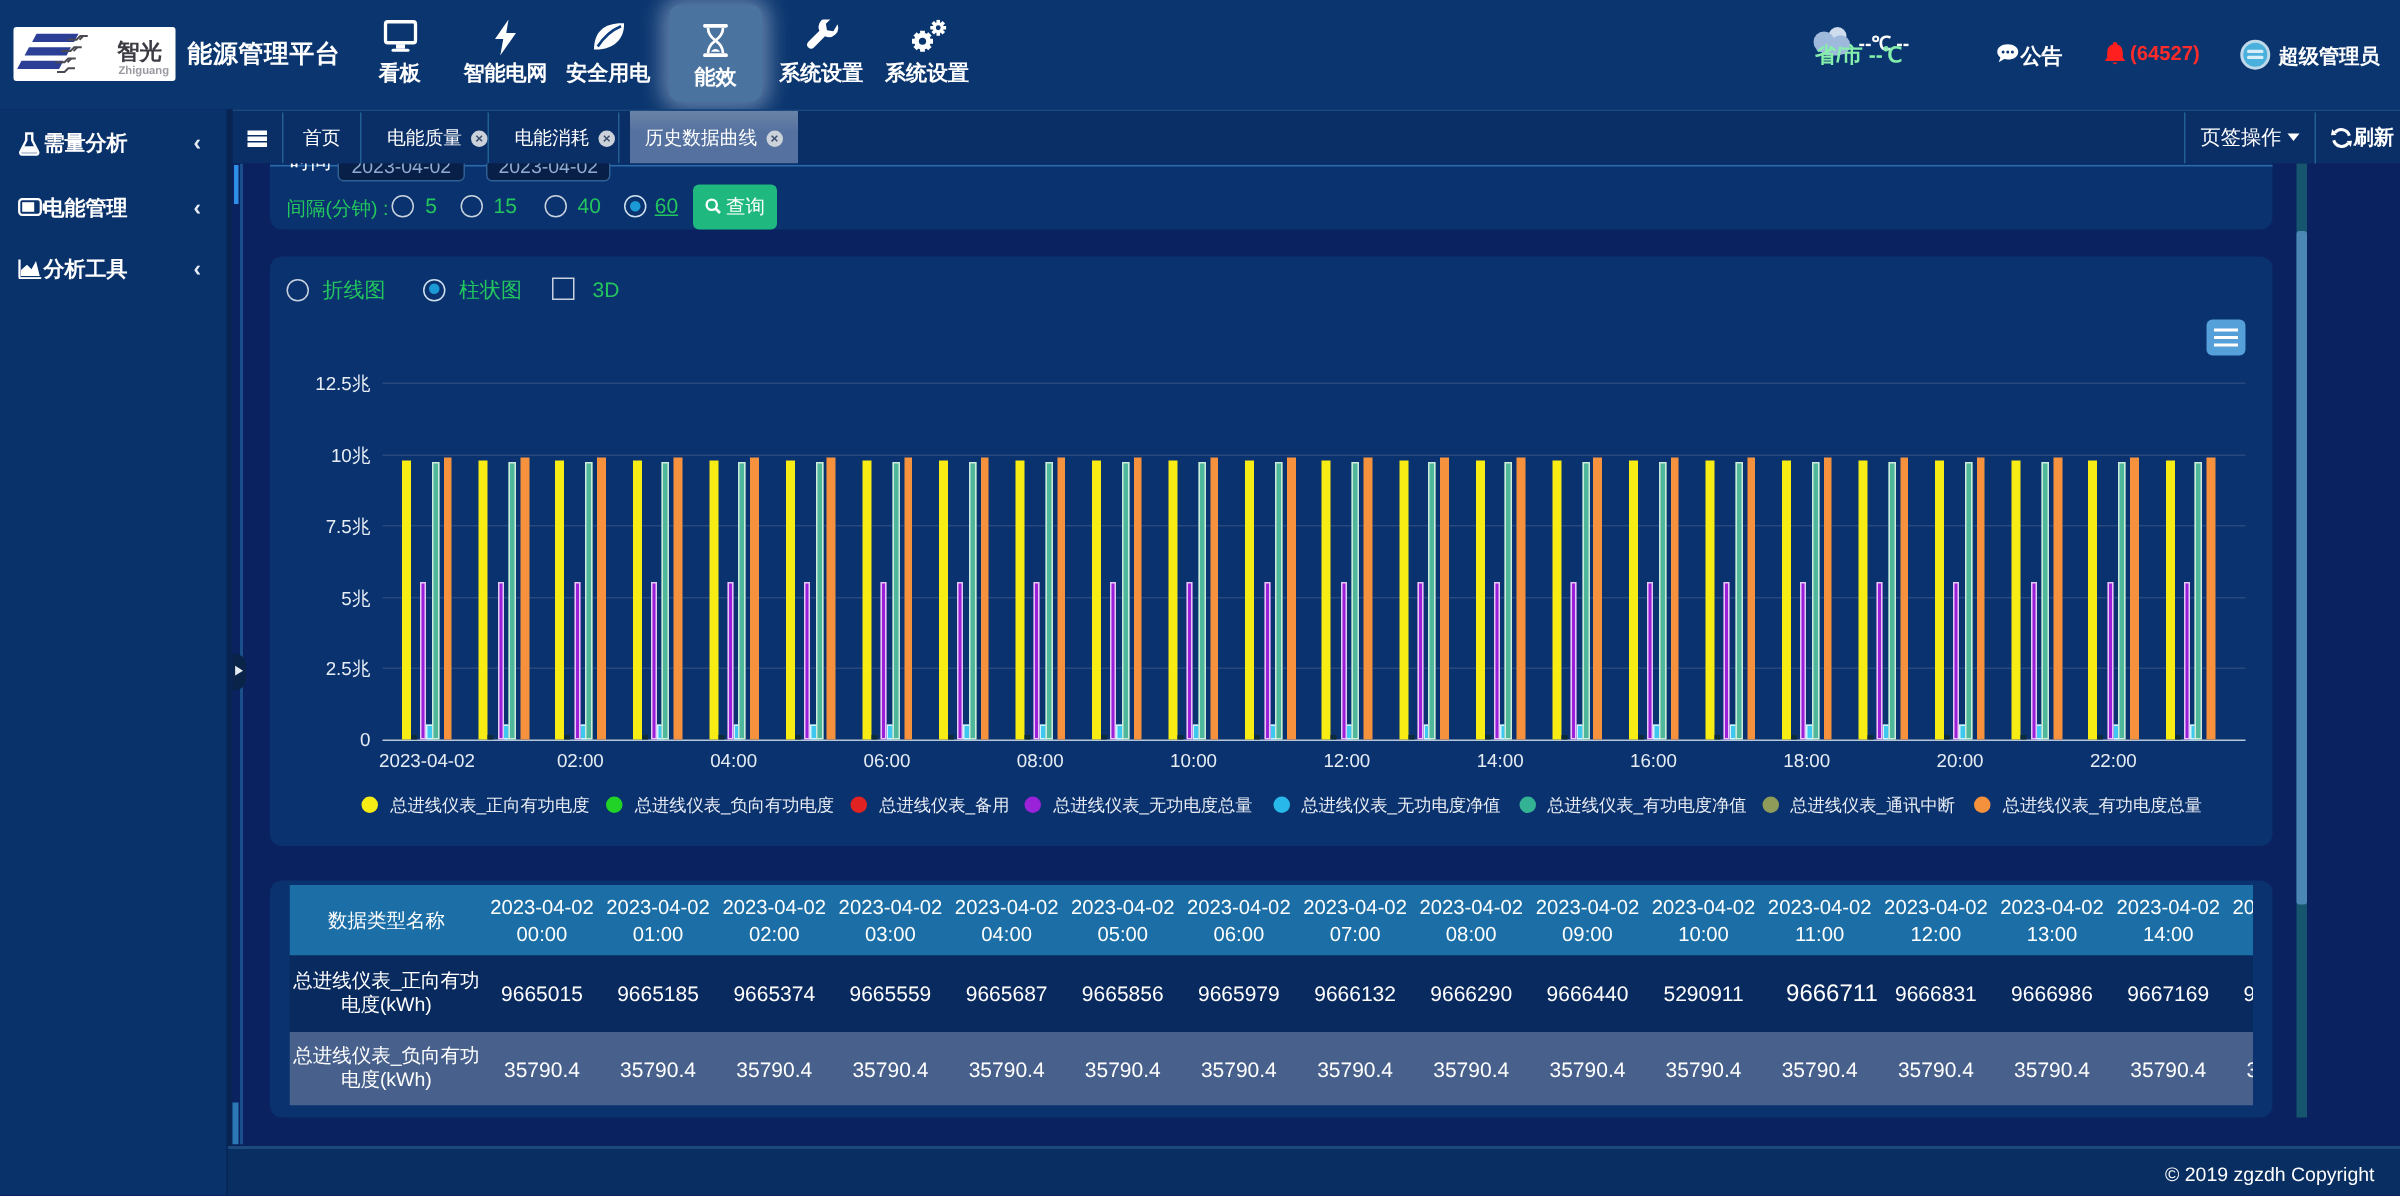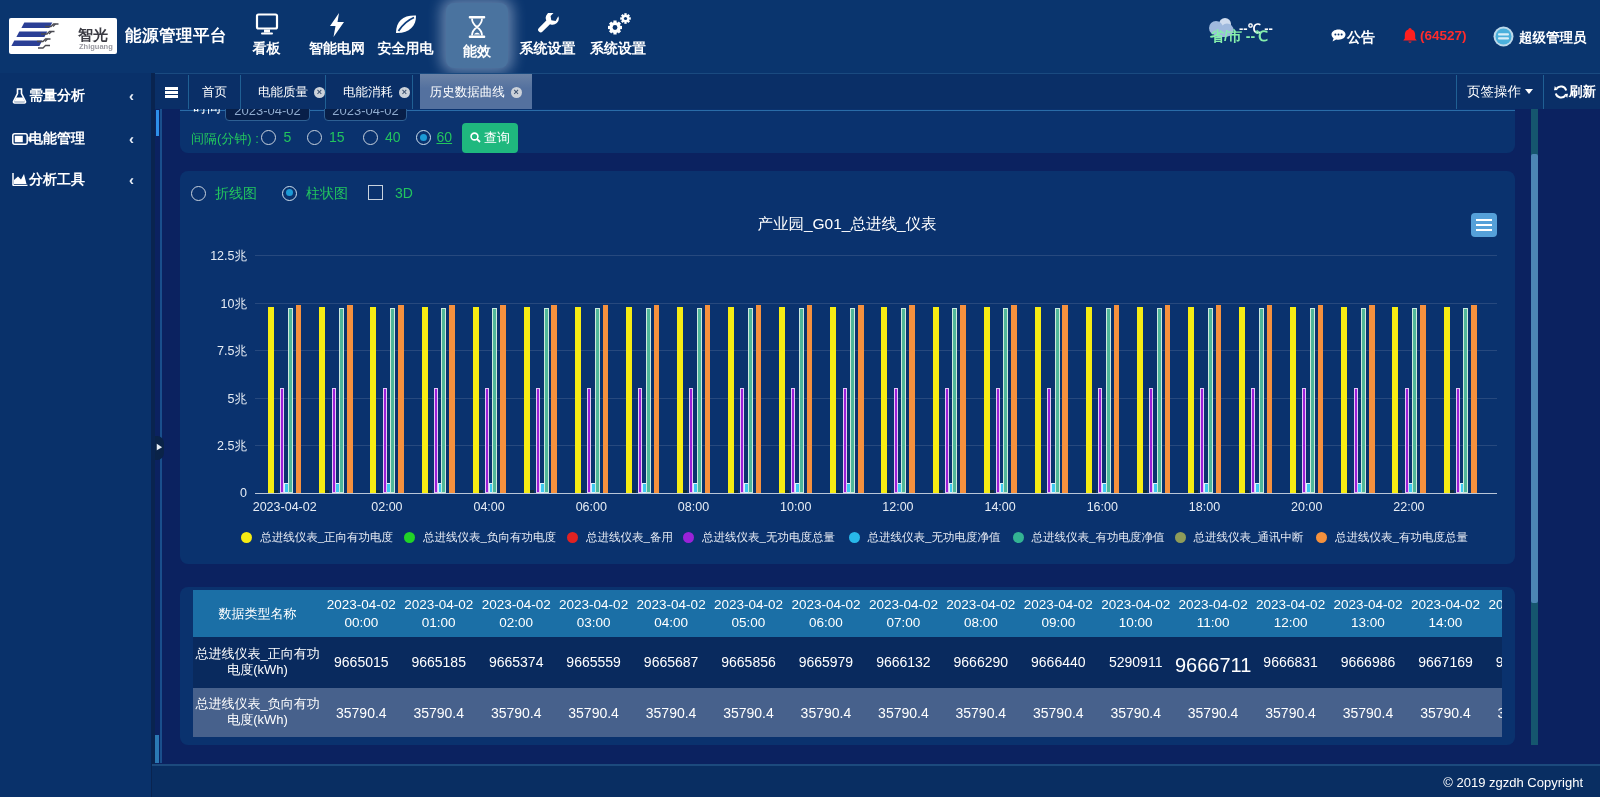--- a/index.html
+++ b/index.html
@@ -256,21 +256,20 @@
         <circle cx="4.5" cy="4.5" r="3.4" fill="none" stroke="#fff" stroke-width="1.6"></circle>
         <line x1="7" y1="7" x2="10" y2="10" stroke="#fff" stroke-width="1.8"></line>
       </svg>查询</div>
 <div class="panel" style="left:25px;top:62px;width:1335px;height:393px;"></div>
 <div class="rad" style="left:36px;top:76.5px;"></div>
 <div class="ctext" style="left:60px;top:76px;">折线图</div>
 <div class="rad sel" style="left:127px;top:76.5px;"></div>
 <div class="ctext" style="left:151px;top:76px;">柱状图</div>
 <div class="chk" style="left:213px;top:76px;"></div>
 <div class="ctext" style="left:240px;top:76px;">3D</div>
-<div class="abs" style="left:292px;top:104.5px;width:800px;text-align:center;color:#fff;font-size:15.5px;">产业园_G01_总进线_仪表</div>
 <div class="abs" style="left:1316px;top:104px;width:26px;height:24px;background:#55a0d9;border-radius:4px;">
       <div style="position:absolute;left:5px;top:5.5px;width:16px;height:2.5px;background:#fff;"></div>
       <div style="position:absolute;left:5px;top:10.5px;width:16px;height:2.5px;background:#fff;"></div>
       <div style="position:absolute;left:5px;top:15.5px;width:16px;height:2.5px;background:#fff;"></div>
     </div>
 <div class="gline" style="top:146px;"></div>
 <div class="gline" style="top:193.6px;"></div>
 <div class="gline" style="top:241.2px;"></div>
 <div class="gline" style="top:288.8px;"></div>
 <div class="gline" style="top:336.4px;"></div>
@@ -478,21 +477,21 @@
 <div class="tcell" style="left:749.5px;top:6px;width:77.44px;font-size:13.5px;line-height:18px;">2023-04-02<br>08:00</div>
 <div class="tcell" style="left:749.5px;top:64.0px;width:77.44px;font-size:14px;">9666290</div>
 <div class="tcell" style="left:749.5px;top:115.0px;width:77.44px;font-size:14px;">35790.4</div>
 <div class="tcell" style="left:827.0px;top:6px;width:77.44px;font-size:13.5px;line-height:18px;">2023-04-02<br>09:00</div>
 <div class="tcell" style="left:827.0px;top:64.0px;width:77.44px;font-size:14px;">9666440</div>
 <div class="tcell" style="left:827.0px;top:115.0px;width:77.44px;font-size:14px;">35790.4</div>
 <div class="tcell" style="left:904.4px;top:6px;width:77.44px;font-size:13.5px;line-height:18px;">2023-04-02<br>10:00</div>
 <div class="tcell" style="left:904.4px;top:64.0px;width:77.44px;font-size:14px;">5290911</div>
 <div class="tcell" style="left:904.4px;top:115.0px;width:77.44px;font-size:14px;">35790.4</div>
 <div class="tcell" style="left:981.8px;top:6px;width:77.44px;font-size:13.5px;line-height:18px;">2023-04-02<br>11:00</div>
-<div class="tcell" style="left:981.8px;top:64.0px;width:77.44px;font-size:20px;">9666711</div>
+<div class="tcell" style="left:981.8px;top:64.0px;width:77.44px;font-size:16px;text-align:right;">9666711</div>
 <div class="tcell" style="left:981.8px;top:115.0px;width:77.44px;font-size:14px;">35790.4</div>
 <div class="tcell" style="left:1059.3px;top:6px;width:77.44px;font-size:13.5px;line-height:18px;">2023-04-02<br>12:00</div>
 <div class="tcell" style="left:1059.3px;top:64.0px;width:77.44px;font-size:14px;">9666831</div>
 <div class="tcell" style="left:1059.3px;top:115.0px;width:77.44px;font-size:14px;">35790.4</div>
 <div class="tcell" style="left:1136.7px;top:6px;width:77.44px;font-size:13.5px;line-height:18px;">2023-04-02<br>13:00</div>
 <div class="tcell" style="left:1136.7px;top:64.0px;width:77.44px;font-size:14px;">9666986</div>
 <div class="tcell" style="left:1136.7px;top:115.0px;width:77.44px;font-size:14px;">35790.4</div>
 <div class="tcell" style="left:1214.2px;top:6px;width:77.44px;font-size:13.5px;line-height:18px;">2023-04-02<br>14:00</div>
 <div class="tcell" style="left:1214.2px;top:64.0px;width:77.44px;font-size:14px;">9667169</div>
 <div class="tcell" style="left:1214.2px;top:115.0px;width:77.44px;font-size:14px;">35790.4</div>

